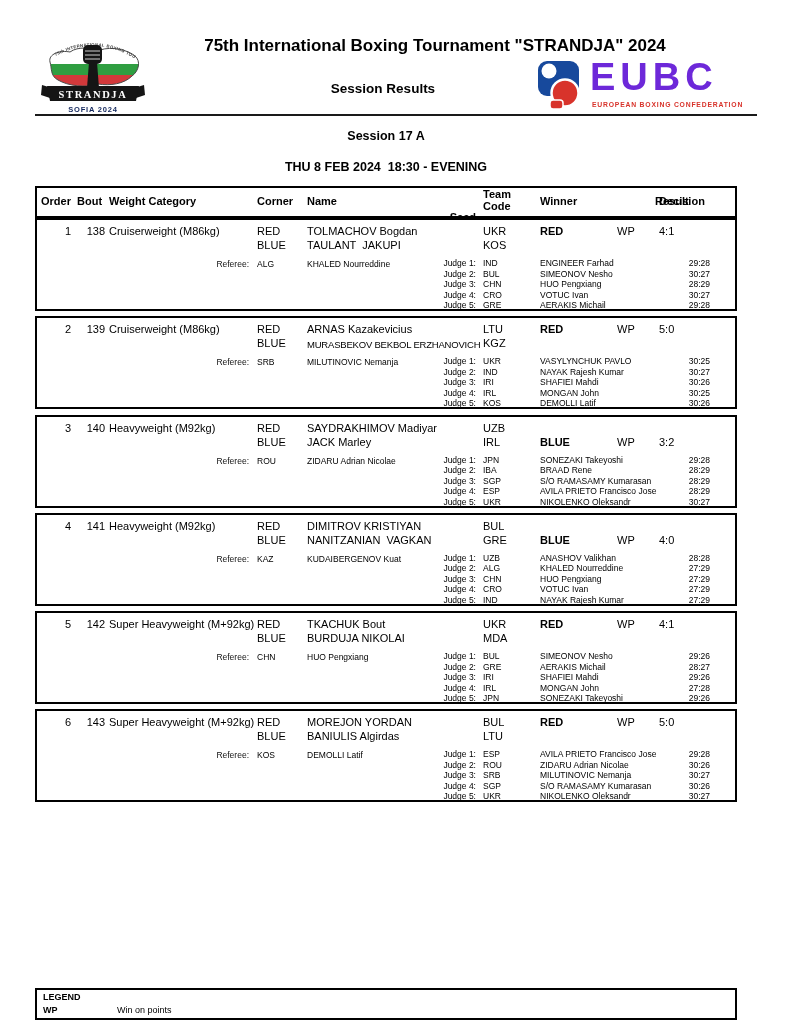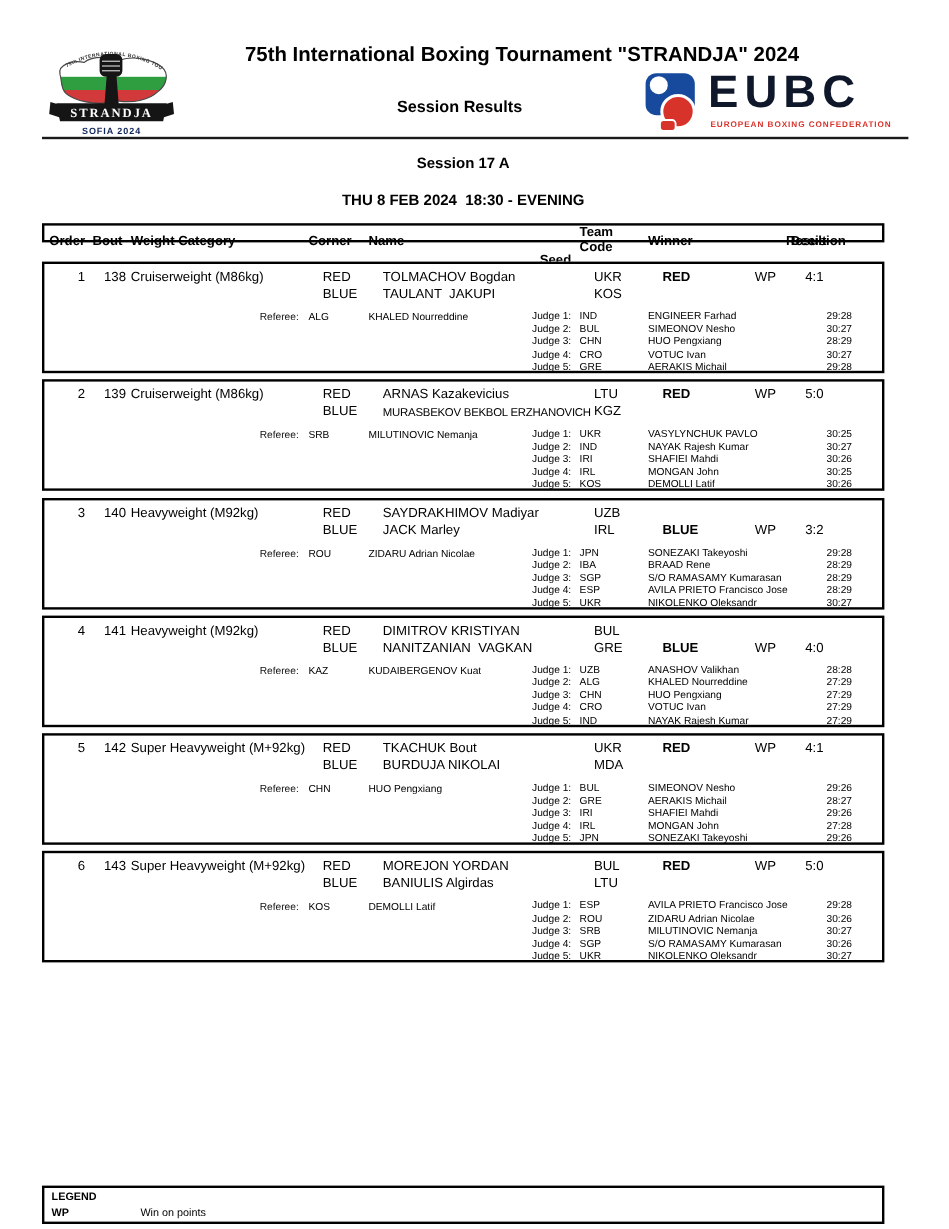--- a/index.html
+++ b/index.html
@@ -15,33 +15,33 @@
     font-size:17px; font-weight:bold; white-space:pre;
   }
   .subtitle {
     position:absolute; left:140px; top:81px; width:486px; text-align:center;
     font-size:13.5px; font-weight:bold;
   }
   .eubc { position:absolute; left:536px; top:60px; width:212px; height:52px; }
   .eubc-emblem { position:absolute; left:0; top:0; }
   .eubc-word {
     position:absolute; left:54px; top:-4px; font-size:38px; font-weight:bold;
-    color:#0f172a; letter-spacing:5px; line-height:42px;
+    color:#6d28d9; letter-spacing:5px; line-height:42px;
   }
   .eubc-sub {
     position:absolute; left:56px; top:41px; font-size:6.8px; font-weight:bold;
     color:#d8332b; letter-spacing:0.8px; white-space:pre;
   }
   .header-rule { position:absolute; left:35px; top:114px; width:722px; border-top:2px solid #1a1a1a; }
   .session-line { position:absolute; left:35px; top:129px; width:702px; text-align:center; font-size:12.5px; font-weight:bold; }
   .datetime-line { position:absolute; left:35px; top:160px; width:702px; text-align:center; font-size:12.5px; font-weight:bold; white-space:pre; }
 
   
   .thead {
-    position:absolute; left:35px; top:186px; width:702px; height:16px;
+    position:absolute; left:35px; top:186px; width:702px; height:32px;
     border:2px solid #000;
   }
   .thead span { position:absolute; font-size:11px; font-weight:bold; white-space:pre; }
   .h-order { left:4px; top:7px; }
   .h-bout { left:40px; top:7px; }
   .h-weight { left:72px; top:7px; }
   .h-corner { left:220px; top:7px; }
   .h-name { left:270px; top:7px; }
   .h-seed { left:388px; top:23px; width:51px; text-align:right;text-decoration:underline; }
   .h-team { left:446px; top:1px; line-height:11.5px; }
@@ -52,21 +52,21 @@
   
   .bouts { position:absolute; left:35px; top:218px; width:702px; }
   .bout {
     position:relative; width:702px; height:93px; border:2px solid #000;
     margin-bottom:5.3px; background:#fff;
   }
   .bout .cell { position:absolute; font-size:11px; white-space:pre; }
   .c-order { left:6px; top:5px; width:28px; text-align:right; }
   .c-boutno { left:40px; top:5px; width:28px; text-align:right; }
   .c-weight { left:72px; top:5px; }
-  .frow { position:absolute; left:12px; width:698px; height:14px; }
+  .frow { position:absolute; left:0; width:698px; height:14px; }
   .r1 { top:5px; } .r2 { top:19px; }
   .frow .cell { top:0; }
   .c-corner { left:220px; }
   .c-name { left:270px; }
   .c-name.condensed { font-size:9.5px; letter-spacing:-0.2px; top:2px; }
   .c-team { left:446px; }
   .c-winner { left:503px; font-weight:bold; }
   .c-result { left:580px; }
   .c-decision { left:622px; }
   .off { position:absolute; font-size:8.5px; white-space:pre; }

